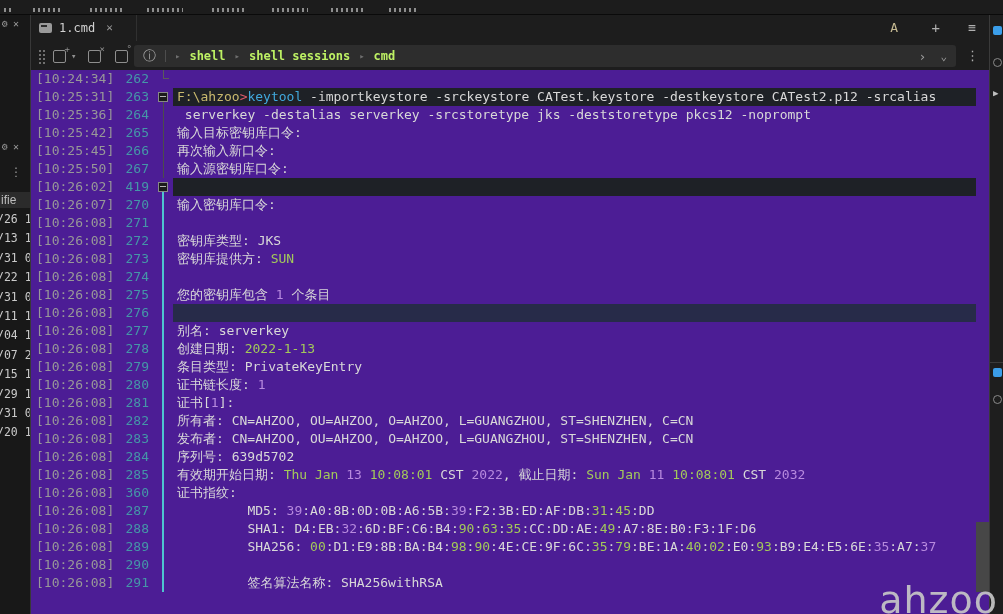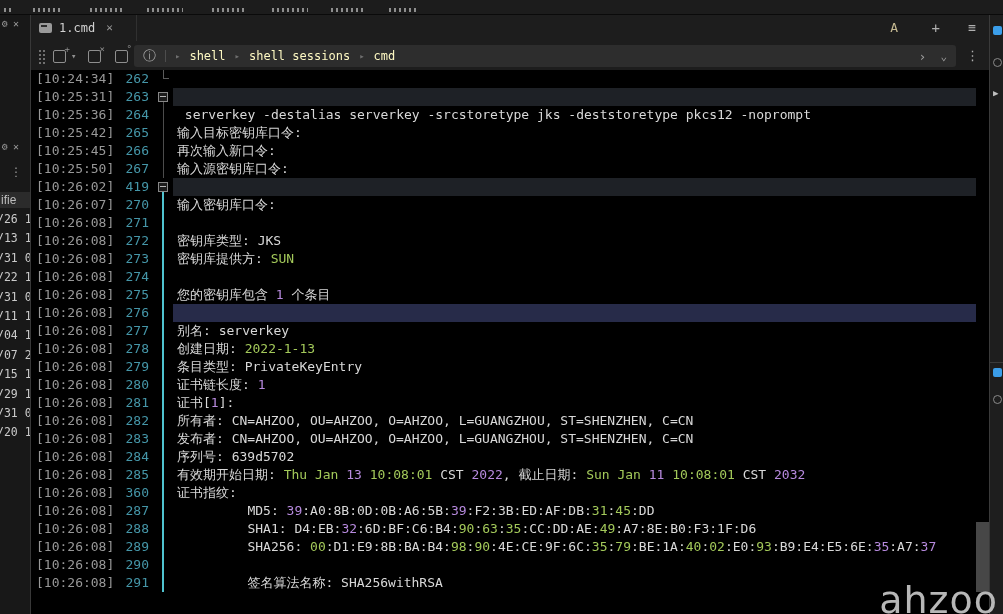--- a/index.html
+++ b/index.html
@@ -42,27 +42,27 @@
   .sess-ico{position:absolute;top:8px;width:11px;height:11px;border:1px solid #8f8f8f;border-radius:2px;}
   .sess-ico .mark{position:absolute;top:-7px;right:-5px;font-size:9px;color:#8f8f8f;font-style:normal;}
   .sess-1{left:22px;} .sess-2{left:57px;} .sess-3{left:84px;}
   .sess-caret{position:absolute;left:40px;top:6px;color:#8f8f8f;font-size:9px;line-height:16px;}
   .cmdbar{position:absolute;left:103px;right:34px;top:3px;height:22px;background:#2d2d2d;border-radius:3px;
     display:flex;align-items:center;padding:0 9px;box-sizing:border-box;font-size:12px;color:#a8a8a8;}
   .info-ico{font-size:13px;color:#9f9f9f;}
   .vsep{width:1px;height:12px;background:#4d4d4d;margin:0 9px;}
   .crumbs{display:flex;align-items:center;gap:9px;}
   .crumb-sep{color:#6f6f6f;font-size:9px;}
-  .crumb{color:#fef9c3;white-space:pre;}
+  .crumb{color:#bef264;white-space:pre;font-weight:bold;}
   .cmdbar .spacer{flex:1;}
   .chev-r{color:#9f9f9f;font-size:13px;margin-right:14px;}
   .chev-d{color:#9f9f9f;font-size:11px;}
   .tool-kebab{position:absolute;right:11px;top:6px;color:#b0b0b0;font-size:13px;}
   
-  .terminal{position:absolute;top:56px;left:0;right:0;bottom:0;background:#000000;font-size:13px;overflow:hidden;}
+  .terminal{position:absolute;top:56px;left:0;right:0;bottom:0;background:#4c1d95;font-size:13px;overflow:hidden;}
   .trow{position:relative;height:18px;line-height:18px;}
   .hl{position:absolute;left:142px;right:14px;top:0;bottom:0;}
   .hl-cmd{background:#1e2126;}
   .hl-sel{background:#272b49;}
   .ts{position:absolute;left:5px;color:#989898;white-space:pre;}
   .ln{position:absolute;left:78px;width:40px;text-align:right;color:#4596a8;}
   .fold{position:absolute;left:126px;width:14px;top:0;bottom:0;}
   .guide{position:absolute;left:6px;top:0;bottom:0;width:1px;background:#4c4c4c;}
   .guide.cyan{left:5px;width:2px;background:#4fc3cf;}
   .corner{position:absolute;left:6px;top:0;height:8px;width:5px;border-left:1px solid #5a5a5a;border-bottom:1px solid #5a5a5a;}
@@ -177,20 +177,21 @@
         <span class="tcontent"></span>
       </div>
       <div class="trow">
         <div class="hl hl-cmd"></div>
         <span class="ts">[10:25:31]</span>
         <span class="ln">263</span>
         <span class="fold">
           <span class="fbox"></span>
           <span class="stub"></span>
         </span>
+        <span class="tcontent"><span style="color: rgb(201, 186, 110);">F:\ahzoo</span><span style="color: rgb(224, 90, 106);">&gt;</span><span style="color: rgb(65, 168, 220);">keytool</span><span style="color: rgb(216, 216, 216);"> -importkeystore -srckeystore CATest.keystore -destkeystore CATest2.p12 -srcalias</span></span>
       </div>
       <div class="trow">
         <span class="ts">[10:25:36]</span>
         <span class="ln">264</span>
         <span class="fold">
           <span class="guide"></span>
         </span>
         <span class="tcontent"><span style="color: rgb(216, 216, 216);"> serverkey -destalias serverkey -srcstoretype jks -deststoretype pkcs12 -noprompt</span></span>
       </div>
       <div class="trow">

